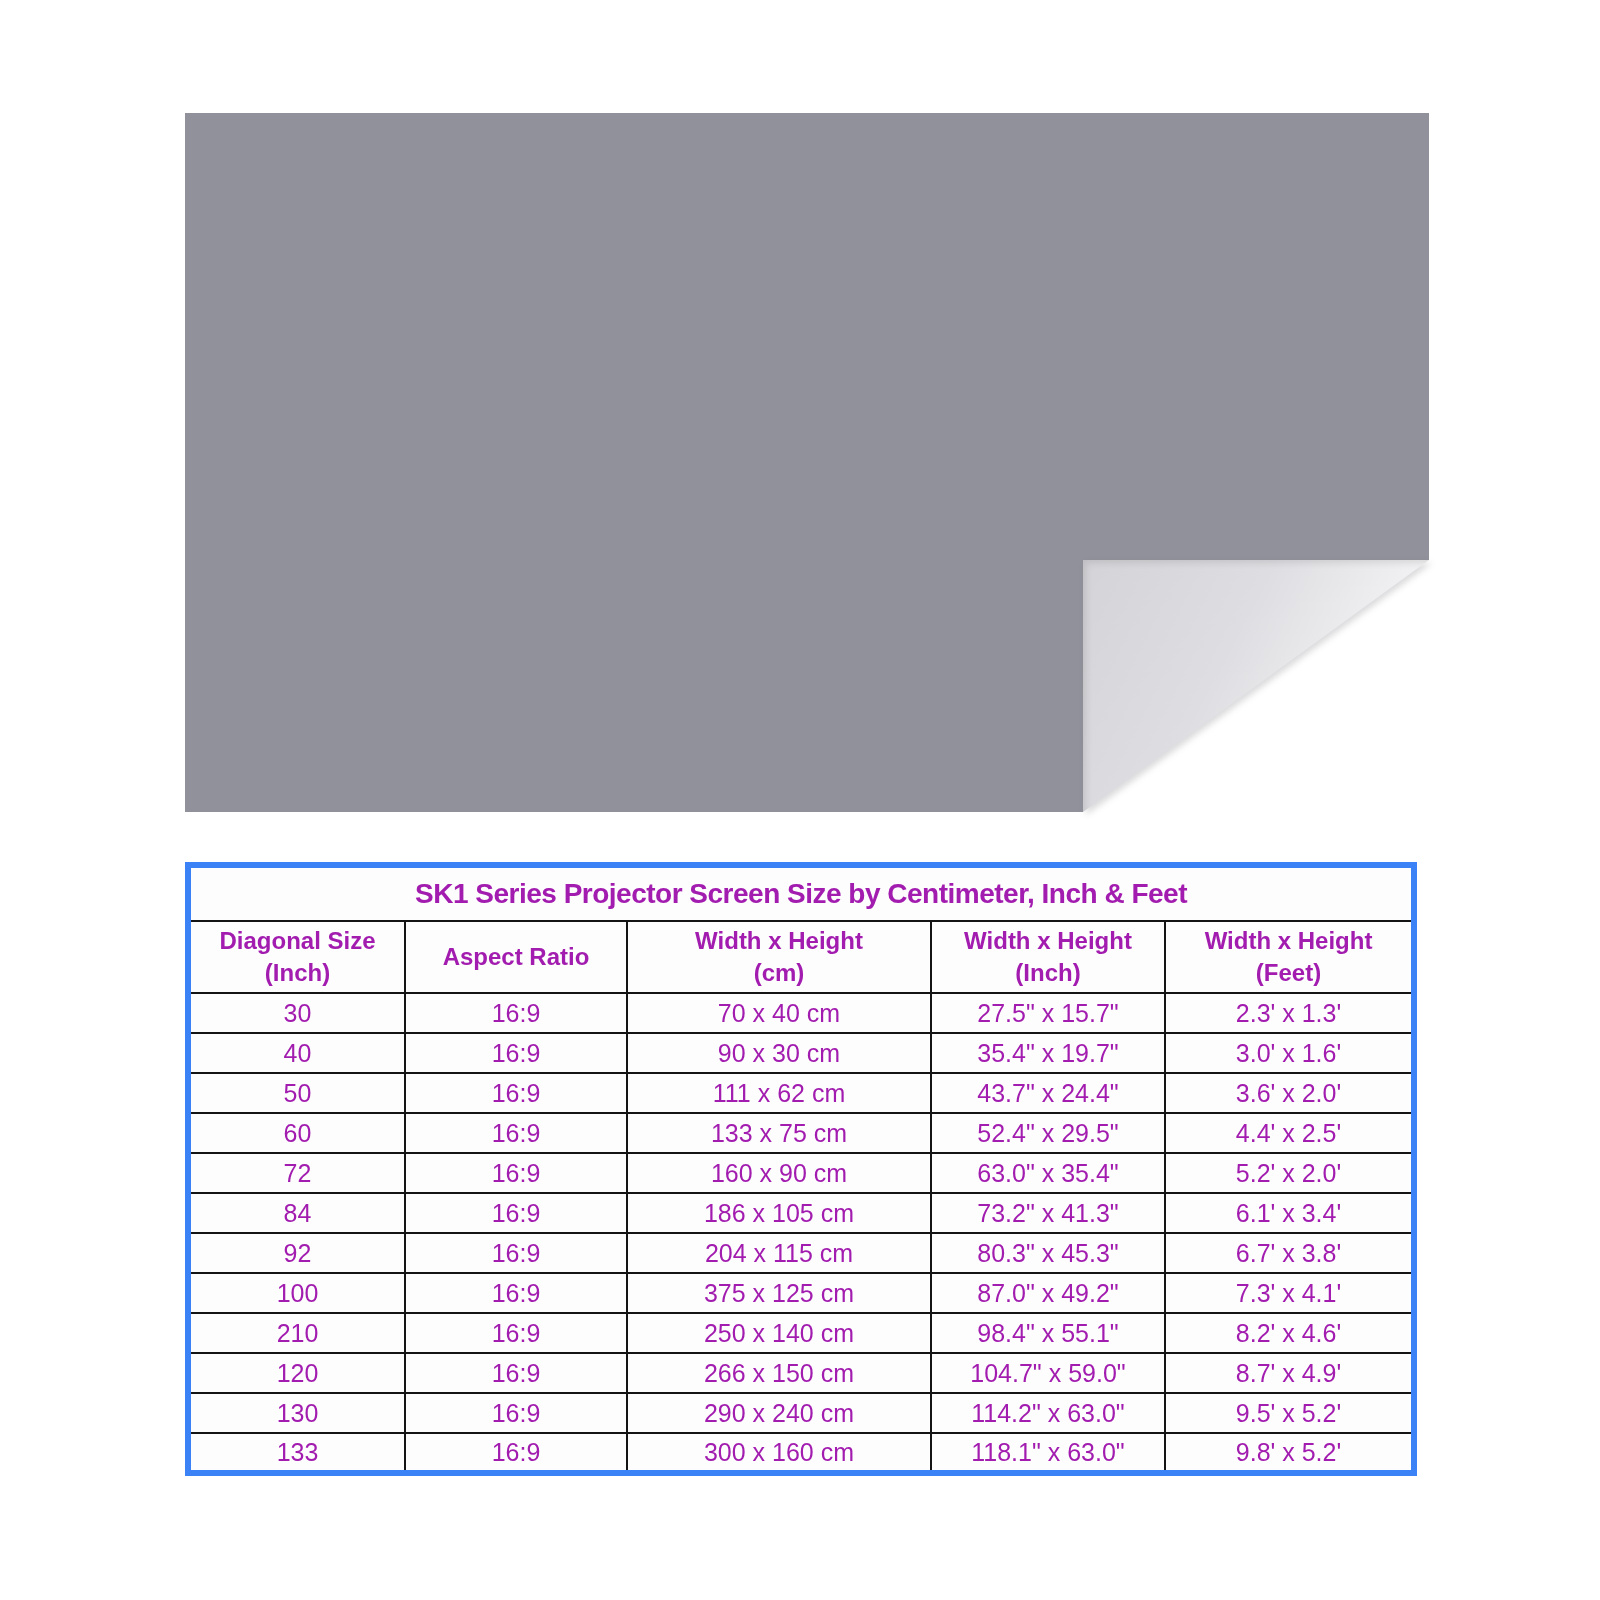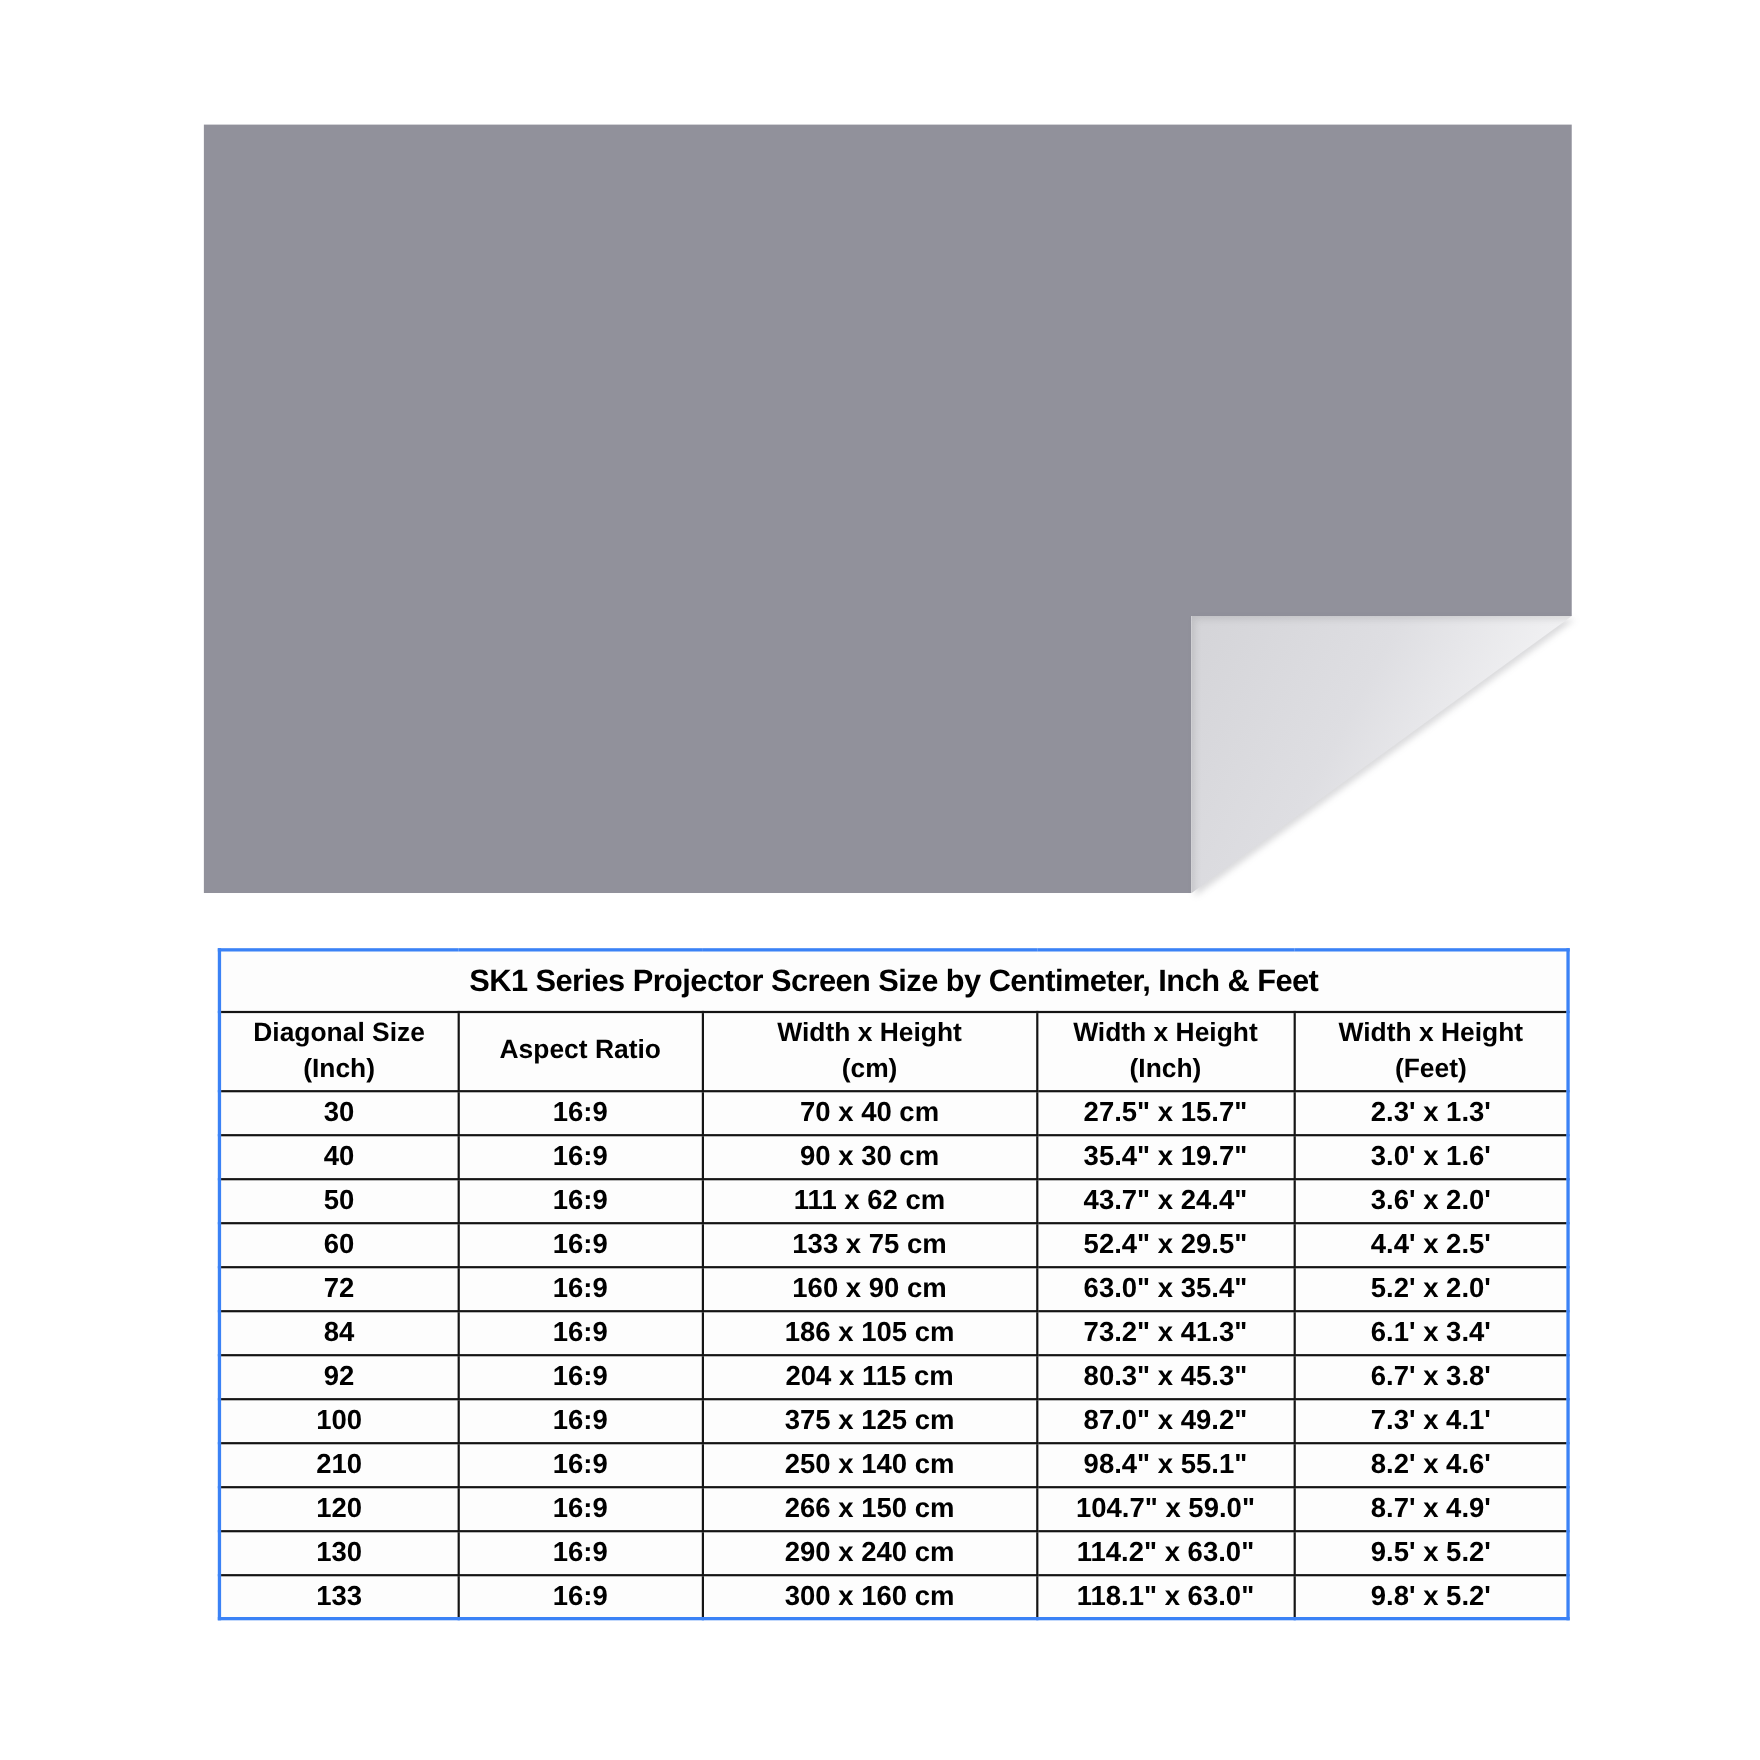--- a/index.html
+++ b/index.html
@@ -35,27 +35,27 @@
   .flap {
     width: 100%; height: 100%;
     clip-path: polygon(0 0, 100% 0, 0 100%);
     background: linear-gradient(118deg, #d4d4d8 0%, #dedee2 40%, #efeff1 68%, #fbfbfc 88%, #ffffff 100%);
     box-shadow: inset 3px 3px 7px rgba(0,0,0,0.10);
   }
 
   
   table.spec-table {
     position: absolute;
-    left: 198px; top: 862px;
+    left: 185px; top: 862px;
     width: 1226px;
     border-collapse: collapse;
     table-layout: fixed;
     background: #fdfdfd;
-    border: 3px solid #3b82f6;
-    color: #000000;
+    border: 6px solid #3b82f6;
+    color: #a21caf;
   }
   .spec-table th, .spec-table td {
     border: 2px solid #141414;
     text-align: center;
     vertical-align: middle;
     padding: 0 4px;
   }
   .spec-table .title-cell {
     height: 56px;
     font-size: 28px;
@@ -65,21 +65,21 @@
   .spec-table thead .col-head {
     height: 72px;
     font-size: 24px;
     font-weight: bold;
     white-space: pre-line;
     line-height: 1.35;
   }
   .spec-table tbody td {
     height: 40px;
     font-size: 25px;
-    font-weight: bold;
+    font-weight: normal;
   }
 </style>
 </head>
 <body>
 
 <div class="product-image">
   <div class="fabric"></div>
   <div class="notch">
     <div class="flap-wrap">
       <div class="flap"></div>

